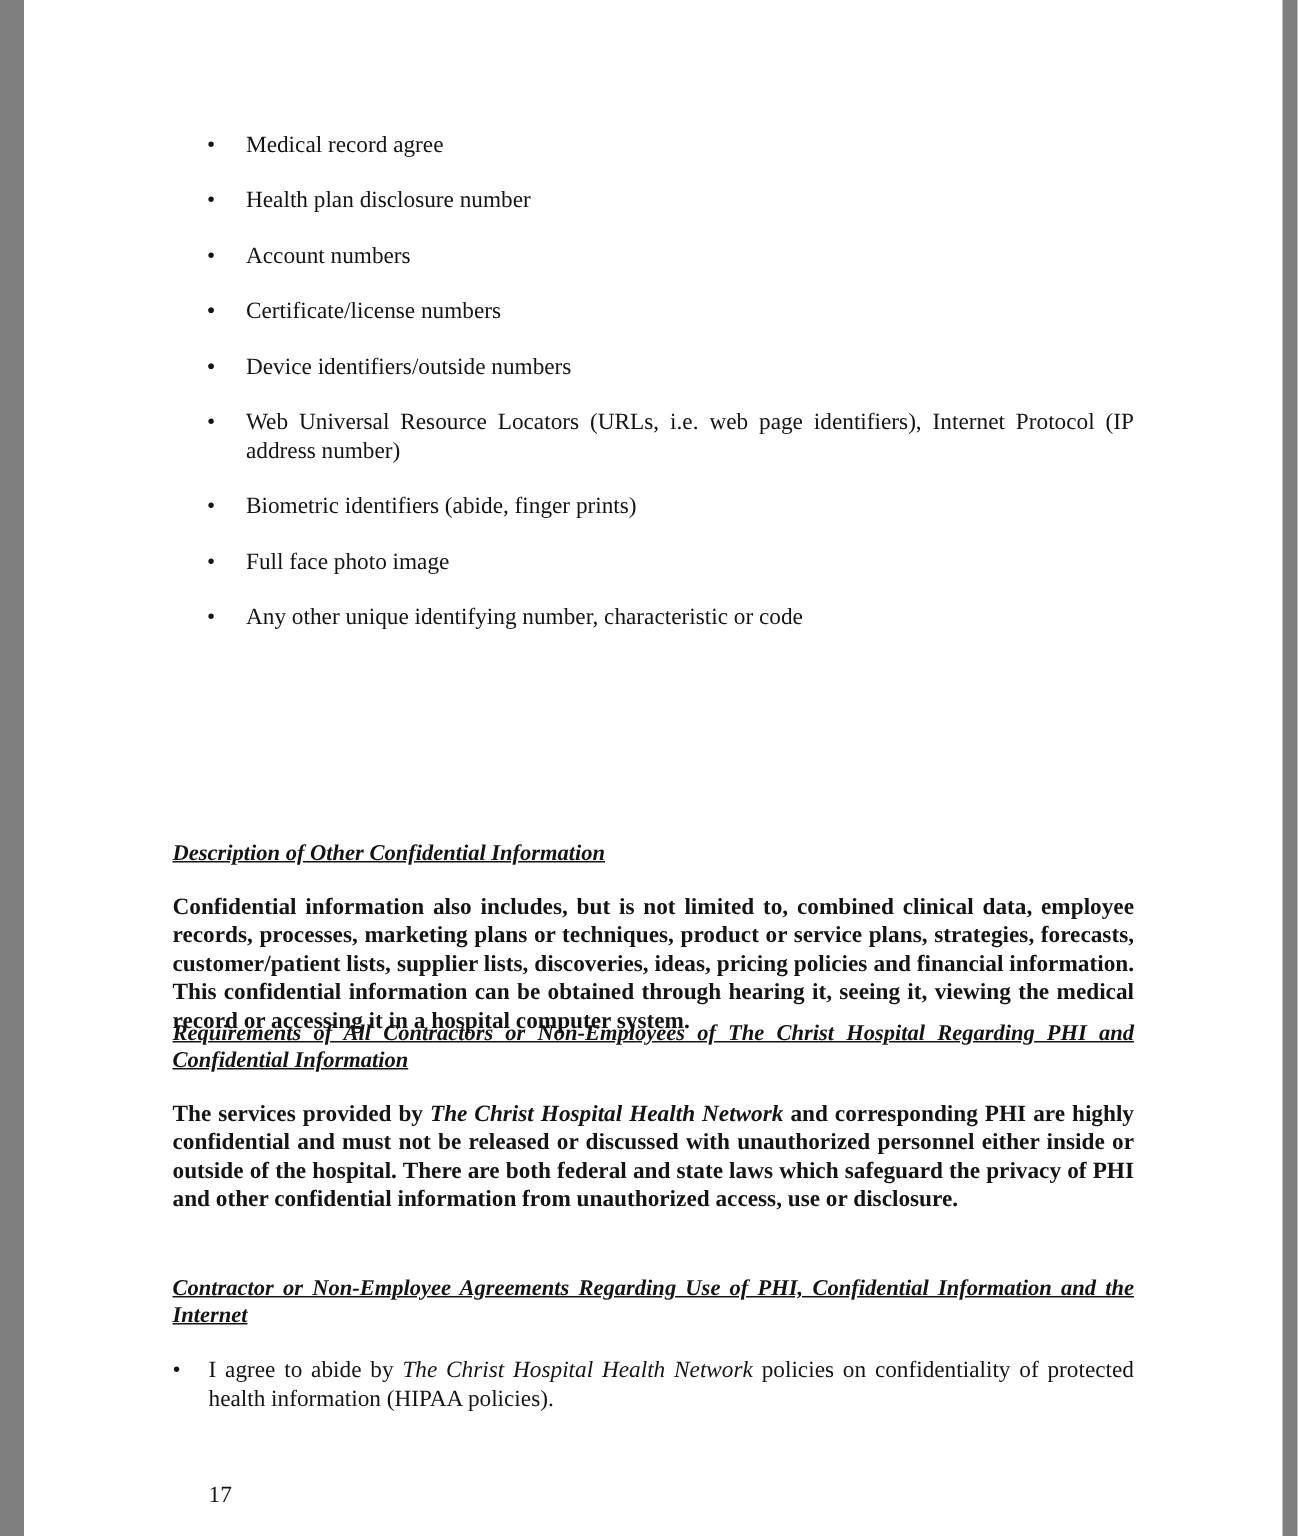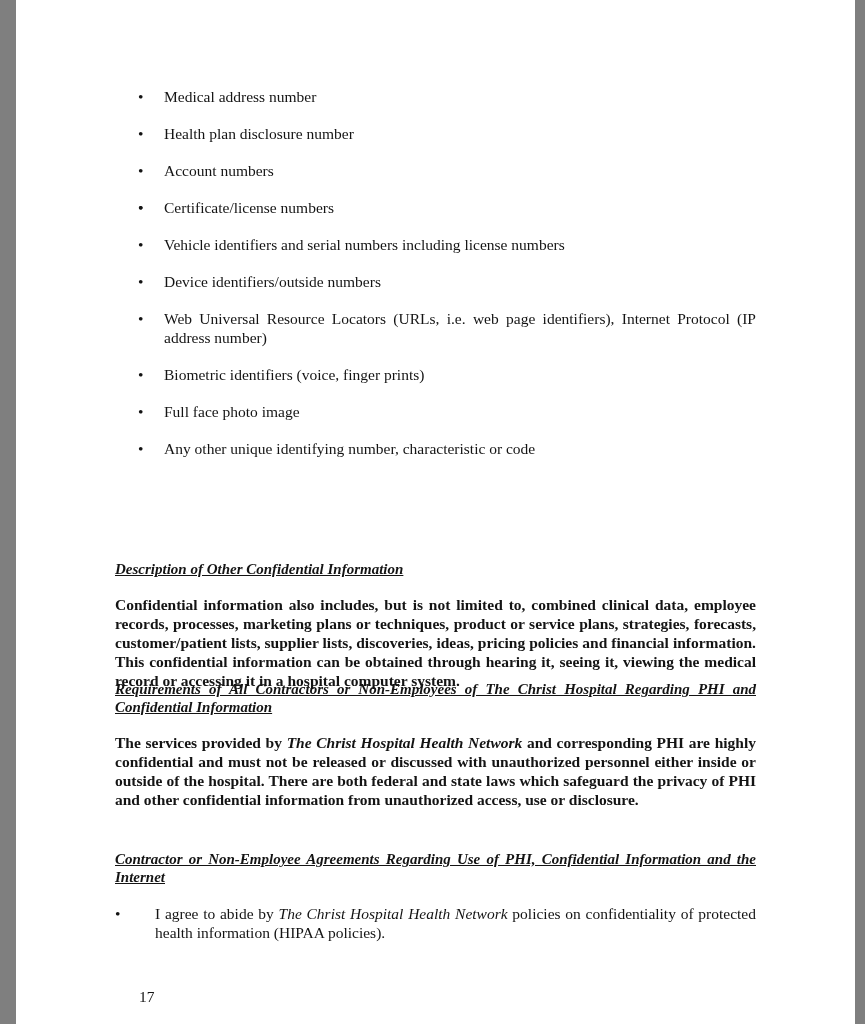--- a/index.html
+++ b/index.html
@@ -16,39 +16,39 @@
   .content { position: absolute; left: 99px; width: 641px; top: 0; }
   .bullets { list-style: none; margin: 0; padding: 0; position: absolute; top: 87px; left: 0; width: 641px; }
   .bullets li { position: relative; padding-left: 49px; font-size: 15.5px; line-height: 19px; margin-bottom: 18px; text-align: justify; }
   .bullets li .dot { position: absolute; left: 23px; top: 0; }
   .section { position: absolute; left: 0; width: 641px; }
   .heading { font-weight: bold; font-style: italic; text-decoration: underline; font-size: 15px; line-height: 18px; text-align: justify; text-align-last: left; margin: 0; }
   .para { font-size: 15.5px; line-height: 19px; text-align: justify; margin: 0; font-weight: bold; }
   .para i { font-style: italic; }
   .last-bullet { position: absolute; left: 0; width: 641px; top: 904px; }
   .last-bullet .dot { position: absolute; left: 0; top: 0; font-size: 15.5px; line-height: 19px; }
-  .last-bullet .txt { margin-left: 40px; font-size: 15.5px; line-height: 19px; text-align: justify; }
+  .last-bullet .txt { margin-left: 24px; font-size: 15.5px; line-height: 19px; text-align: justify; }
   .page-number { position: absolute; left: 99px; top: 988px; font-size: 15.5px; margin-left: 24px; }
 </style>
 </head>
 <body>
 
 <div class="page">
   <div class="content">
 
     <ul class="bullets">
-      <li><span class="dot">•</span><span>Medical address number</span></li>
+      <li><span class="dot">•</span><span>Medical record agree</span></li>
       <li><span class="dot">•</span><span>Health plan disclosure number</span></li>
       <li><span class="dot">•</span><span>Account numbers</span></li>
       <li><span class="dot">•</span></li>
       <li><span class="dot">•</span><span>Certificate/license numbers</span></li>
-      <li><span class="dot">•</span><span>Vehicle identifiers and serial numbers including license numbers</span></li>
+      <li><span class="dot">•</span></li>
       <li><span class="dot">•</span><span>Device identifiers/outside numbers</span></li>
       <li><span class="dot">•</span><span>Web Universal Resource Locators (URLs, i.e. web page identifiers), Internet Protocol (IP address number)</span></li>
-      <li><span class="dot">•</span><span>Biometric identifiers (voice, finger prints)</span></li>
+      <li><span class="dot">•</span><span>Biometric identifiers (abide, finger prints)</span></li>
       <li><span class="dot">•</span><span>Full face photo image</span></li>
       <li><span class="dot">•</span><span>Any other unique identifying number, characteristic or code</span></li>
     </ul>
 
     <div class="section" style="top:560px;">
       <h3 class="heading">Description of Other Confidential Information</h3>
       <p class="para" style="margin-top:17px;">Confidential information also includes, but is not limited to, combined clinical data, employee records, processes, marketing plans or techniques, product or service plans, strategies, forecasts, customer/patient lists, supplier lists, discoveries, ideas, pricing policies and financial information. This confidential information can be obtained through hearing it, seeing it, viewing the medical record or accessing it in a hospital computer system.</p>
     </div>
 
     <div class="section" style="top:644px;margin-top:36px;">

